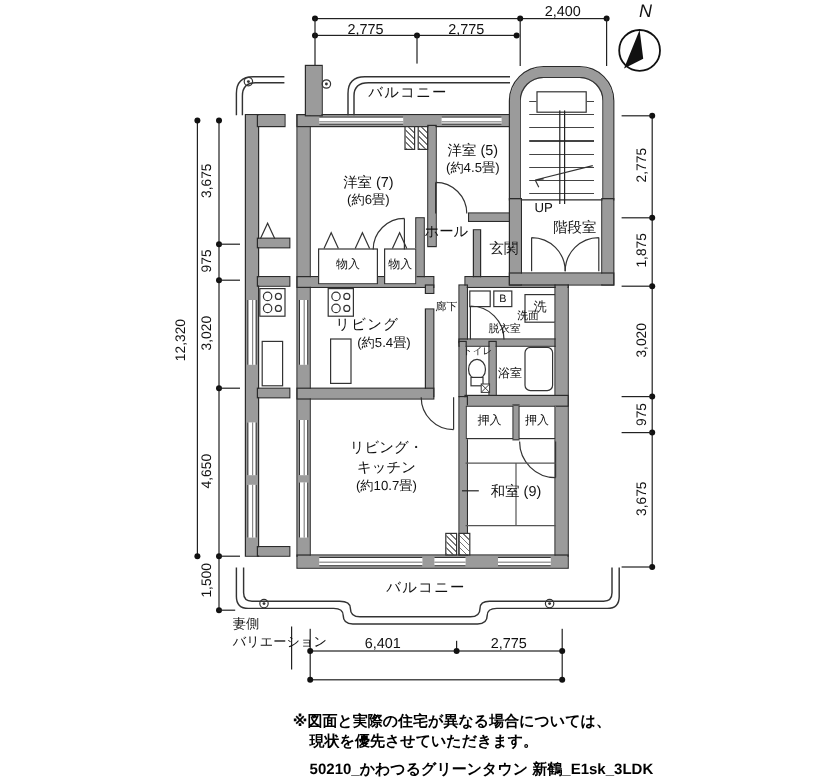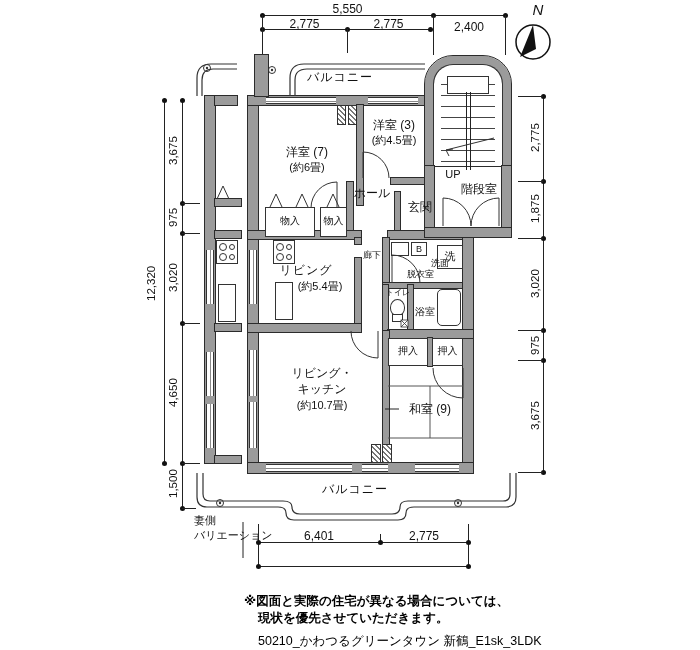--- a/index.html
+++ b/index.html
@@ -37,22 +37,21 @@
 </style>
 </head>
 <body>
 
 <div id="scene">
 
   <span class="ln" style="left:262px;top:15px;width:243px;height:1px"></span>
   <span class="dot" style="left:262px;top:15px"></span>
   <span class="dot" style="left:433px;top:15px"></span>
   <span class="dot" style="left:505px;top:15px"></span>
-  <span class="hdim" style="left:262px;top:2px;width:171px">5,550</span>
-  <span class="hdim" style="left:433px;top:20px;width:72px">2,400</span>
+  <span class="hdim" style="left:433px;top:2px;width:72px">2,400</span>
   <span class="ln" style="left:262px;top:29px;width:168px;height:1px"></span>
   <span class="dot" style="left:262px;top:29px"></span>
   <span class="dot" style="left:347px;top:29px"></span>
   <span class="dot" style="left:430px;top:29px"></span>
   <span class="hdim" style="left:262px;top:17px;width:85px">2,775</span>
   <span class="hdim" style="left:347px;top:17px;width:83px">2,775</span>
   <span class="ln" style="left:262px;top:15px;width:1px;height:40px"></span>
   <span class="ln" style="left:347px;top:29px;width:1px;height:24px"></span>
   <span class="ln" style="left:433px;top:15px;width:1px;height:40px"></span>
   <span class="ln" style="left:505px;top:15px;width:1px;height:40px"></span>
@@ -257,21 +256,21 @@
     </g>
     <g stroke="#222" stroke-width="1">
       <path d="M385,409 H399" fill="none"></path>
       <path d="M243,522 V558" fill="none"></path>
     </g>
   </svg>
 
   <span class="lbl" style="left:305px;top:71px;width:70px;letter-spacing:1px">バルコニー</span>
   <span class="lbl" style="left:267px;top:146px;width:80px">洋室 (7)</span>
   <span class="lbl s11" style="left:271px;top:161px;width:72px">(約6畳)</span>
-  <span class="lbl" style="left:354px;top:119px;width:80px">洋室 (3)</span>
+  <span class="lbl" style="left:354px;top:119px;width:80px">洋室 (5)</span>
   <span class="lbl s11" style="left:352px;top:134px;width:84px">(約4.5畳)</span>
   <span class="lbl" style="left:348px;top:187px;width:48px">ホール</span>
   <span class="lbl" style="left:399px;top:201px;width:42px">玄関</span>
   <span class="lbl s11" style="left:438px;top:168px;width:30px">UP</span>
   <span class="lbl" style="left:446px;top:183px;width:66px">階段室</span>
   <span class="lbl s10" style="left:265px;top:215px;width:50px">物入</span>
   <span class="lbl s10" style="left:320px;top:215px;width:27px">物入</span>
   <span class="lbl" style="left:266px;top:264px;width:80px;letter-spacing:1px">リビング</span>
   <span class="lbl s11" style="left:290px;top:280px;width:60px">(約5.4畳)</span>
   <span class="lbl s9" style="left:360px;top:250px;width:24px">廊下</span>
@@ -297,15 +296,15 @@
   <span class="dot" style="left:380px;top:542px"></span>
   <span class="dot" style="left:468px;top:542px"></span>
   <span class="hdim" style="left:258px;top:529px;width:122px">6,401</span>
   <span class="hdim" style="left:380px;top:529px;width:88px">2,775</span>
   <span class="ln" style="left:258px;top:566px;width:210px;height:1px"></span>
   <span class="dot" style="left:258px;top:566px"></span>
   <span class="dot" style="left:468px;top:566px"></span>
 
   <span class="note" style="left:244px;top:593px">※図面と実際の住宅が異なる場合については、</span>
   <span class="note" style="left:258px;top:610px">現状を優先させていただきます。</span>
-  <span class="note" style="left:258px;top:633px;font-weight:400">50210_かわつるグリーンタウン 新鶴_E1sk_3LDK</span>
+  <span class="note" style="left:258px;top:633px;font-weight:700">50210_かわつるグリーンタウン 新鶴_E1sk_3LDK</span>
 
 </div>
 
 </body></html>

